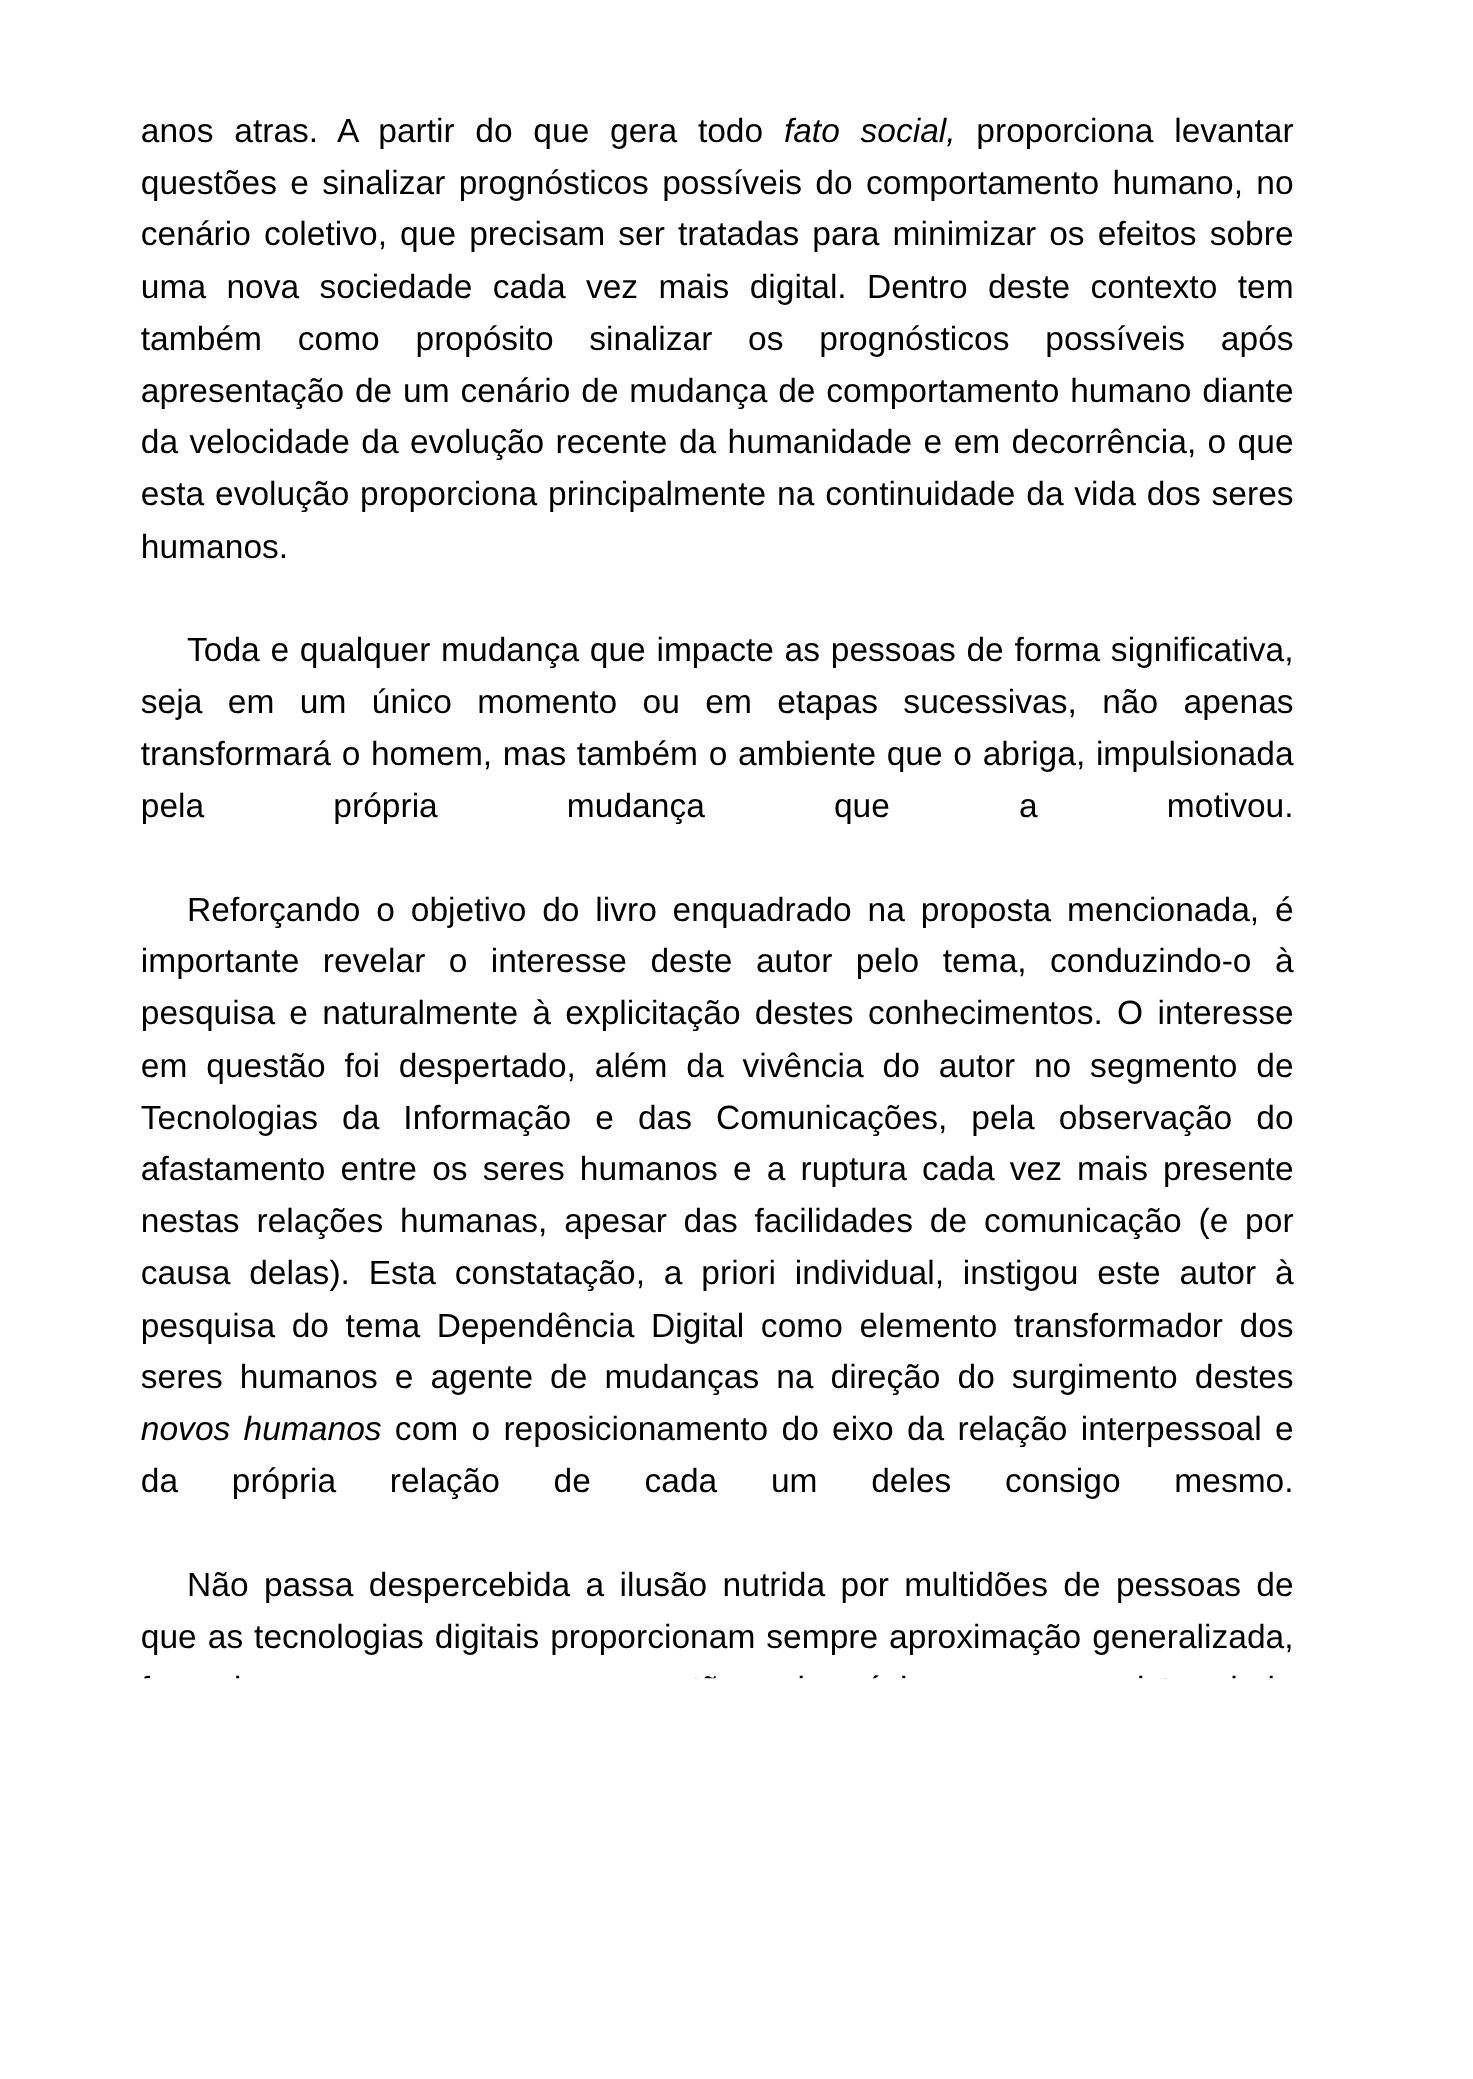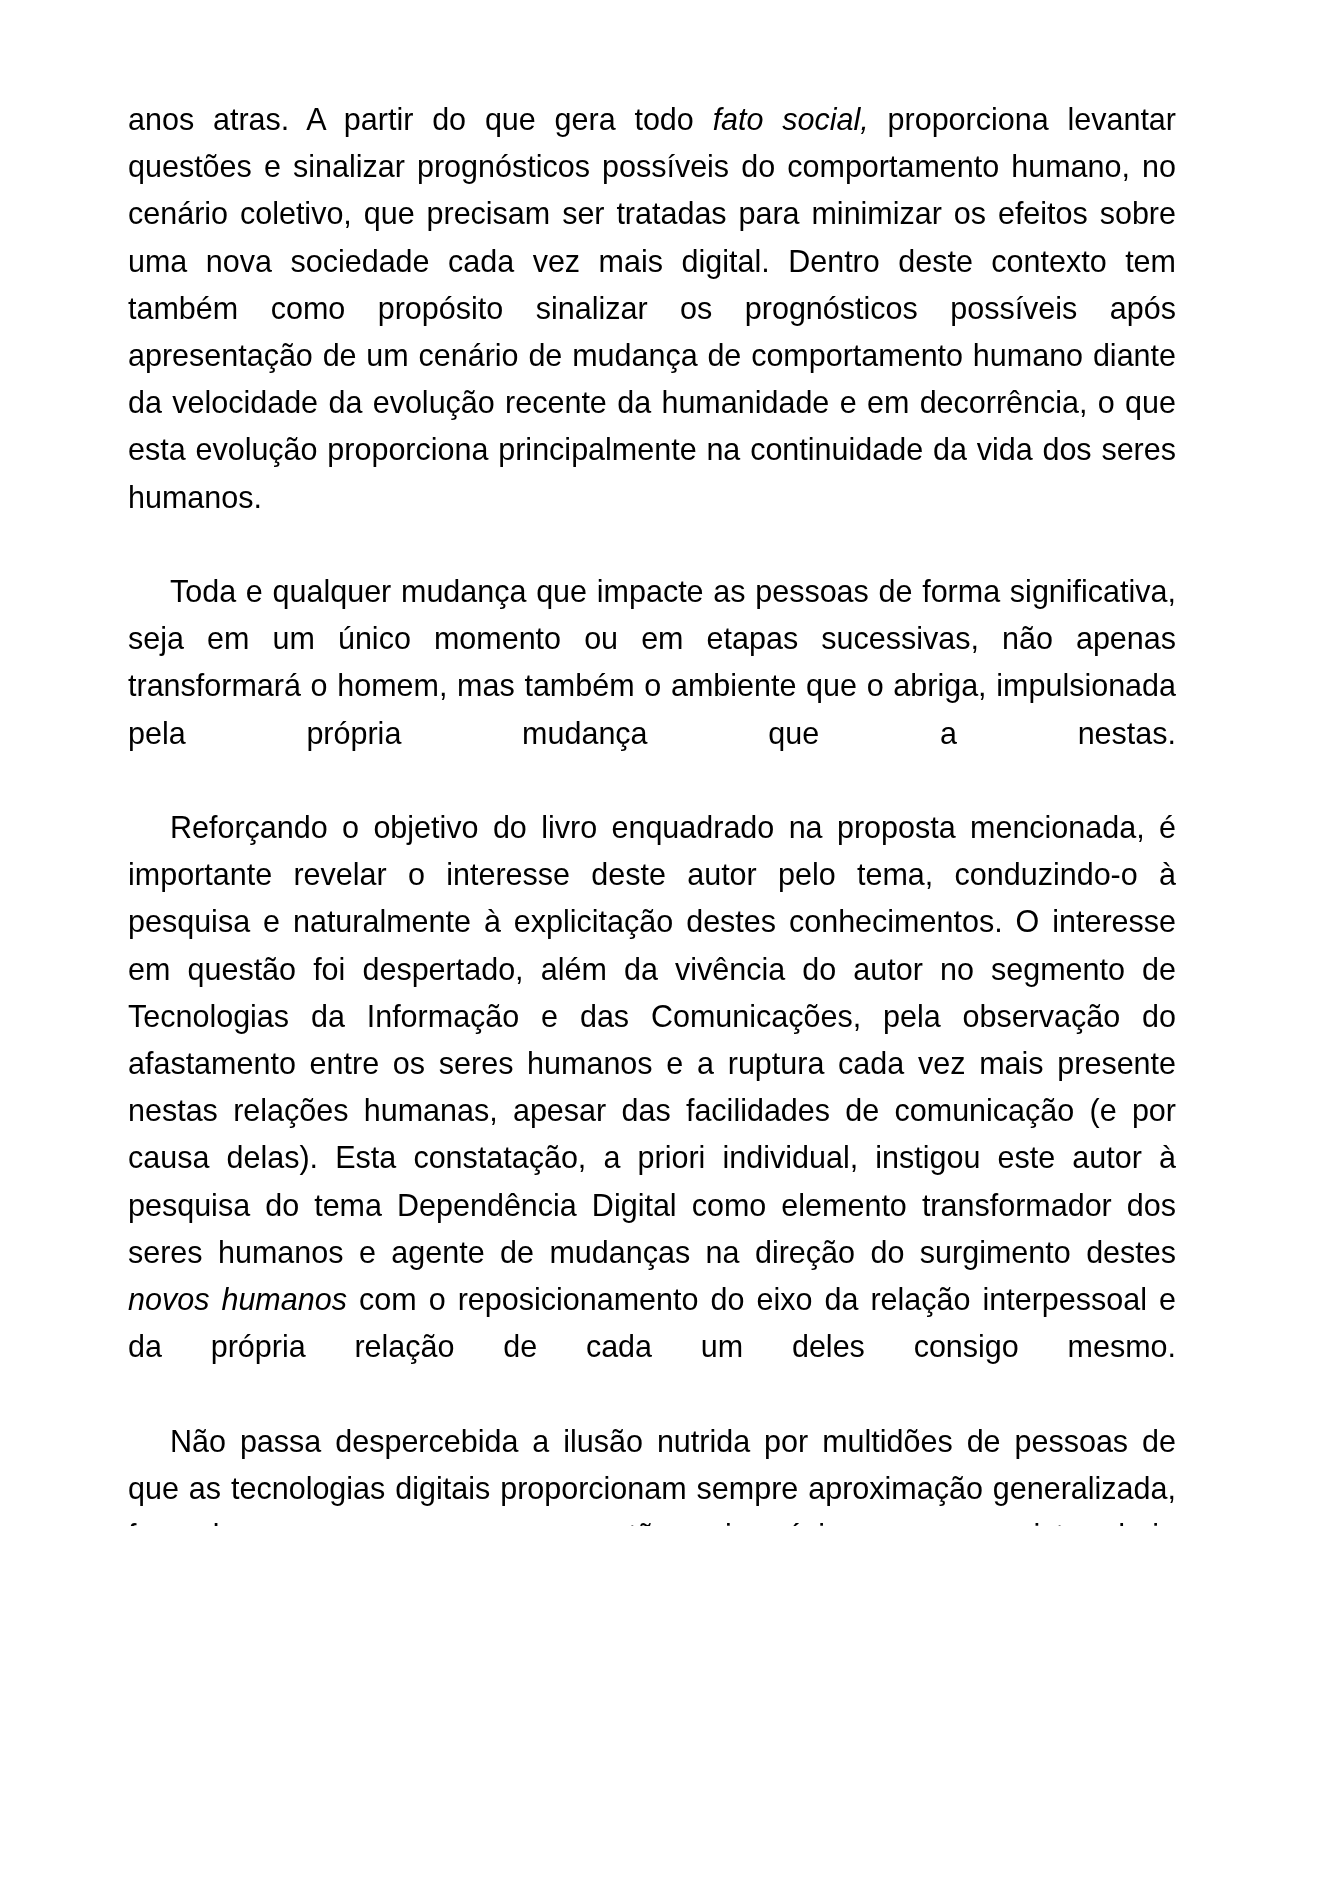--- a/index.html
+++ b/index.html
@@ -68,20 +68,20 @@
     color: #000000;
   }
 </style>
 </head>
 <body>
 
 <div class="page">
 
   <div class="text-column" id="body-column">
       <p class="para"><span>anos atras. A partir do que gera todo </span><span class="ital">fato social,</span><span> proporciona levantar questões e sinalizar prognósticos possíveis do comportamento humano, no cenário coletivo, que precisam ser tratadas para minimizar os efeitos sobre uma nova sociedade cada vez mais digital. Dentro deste contexto tem também como propósito sinalizar os prognósticos possíveis após apresentação de um cenário de mudança de comportamento humano diante da velocidade da evolução recente da humanidade e em decorrência, o que esta evolução proporciona principalmente na continuidade da vida dos seres humanos.</span></p>
-      <p class="para indent"><span>Toda e qualquer mudança que impacte as pessoas de forma significativa, seja em um único momento ou em etapas sucessivas, não apenas transformará o homem, mas também o ambiente que o abriga, impulsionada pela própria mudança que a nestas.</span></p>
+      <p class="para indent"><span>Toda e qualquer mudança que impacte as pessoas de forma significativa, seja em um único momento ou em etapas sucessivas, não apenas transformará o homem, mas também o ambiente que o abriga, impulsionada pela própria mudança que a motivou.</span></p>
       <p class="para indent"><span>Reforçando o objetivo do livro enquadrado na proposta mencionada, é importante revelar o interesse deste autor pelo tema, conduzindo-o à pesquisa e naturalmente à explicitação destes conhecimentos. O interesse em questão foi despertado, além da vivência do autor no segmento de Tecnologias da Informação e das Comunicações, pela observação do afastamento entre os seres humanos e a ruptura cada vez mais presente nestas relações humanas, apesar das facilidades de comunicação (e por causa delas). Esta constatação, a priori individual, instigou este autor à pesquisa do tema Dependência Digital como elemento transformador dos seres humanos e agente de mudanças na direção do surgimento destes </span><span class="ital">novos humanos</span><span> com o reposicionamento do eixo da relação interpessoal e da própria relação de cada um deles consigo mesmo.</span></p>
       <p class="para indent"><span>Não passa despercebida a ilusão nutrida por multidões de pessoas de que as tecnologias digitais proporcionam sempre aproximação generalizada, fazendo parecer que as pessoas estão mais próximas porque existem hoje recursos digitais como redes sociais, correio eletrônico, sistemas de mensagens e outros suportados pela Internet. A ilusão reside no fato de que todas estas facilidades aproximam as pessoas digitalmente e as afastam física e pessoalmente, exatamente pelo uso excessivo e descontrolado destes recursos digitais, onde as relações humanas presenciais, que envolvem aspectos humanos como emoção, sentimentos, contato físico e outros elementos tradicionais, vem sendo substituídas pelos canais digitais.</span></p>
     </div>
 
   <div class="page-number">4</div>
 
 </div>
 
 </body></html>

